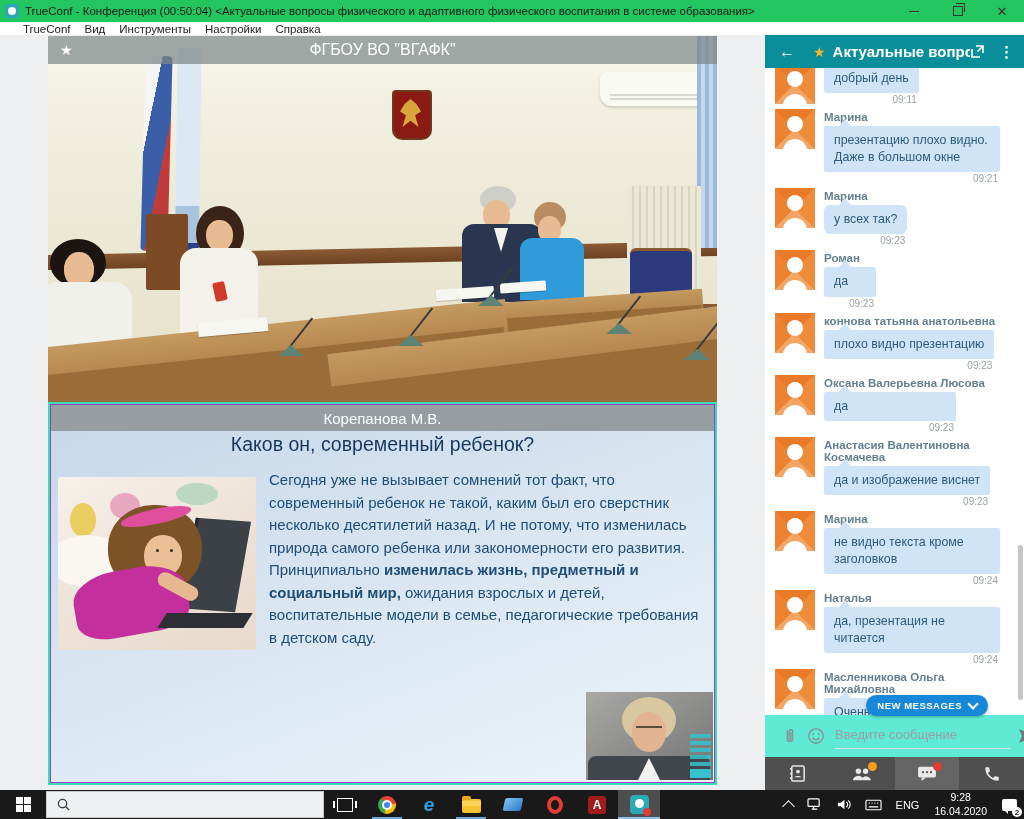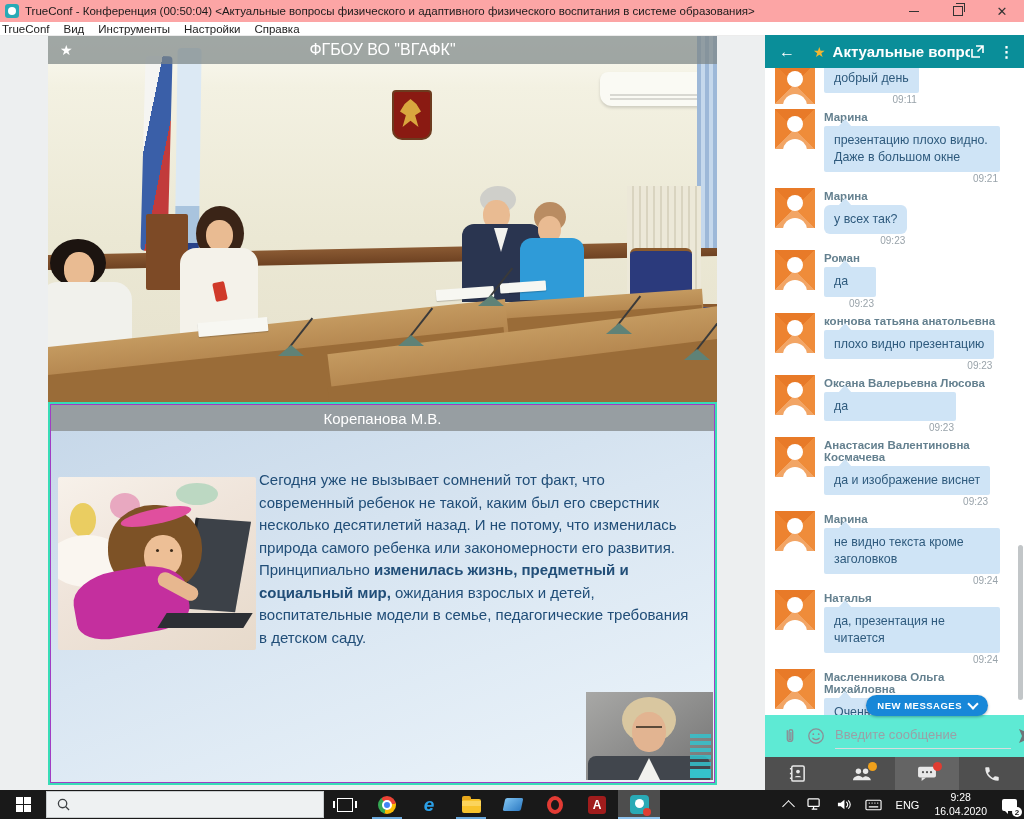--- a/index.html
+++ b/index.html
@@ -1,35 +1,35 @@
 <!DOCTYPE html>
 <html><head>
 <meta charset="utf-8">
 <style>
   html,body{margin:0;padding:0;}
   body{width:1024px;height:819px;overflow:hidden;position:relative;
        font-family:"Liberation Sans",sans-serif;background:#edeff0;}
   
-  #titlebar{position:absolute;left:0;top:0;width:1024px;height:22px;background:#fca5a5;
+  #titlebar{position:absolute;left:0;top:0;width:1024px;height:22px;background:#22c55e;
     display:flex;align-items:center;font-size:11.5px;color:#1a1a1a;}
   .app-ico{width:14px;height:14px;border-radius:3px;margin:0 6px 0 5px;flex:none;
     background:#29aab6;position:relative;}
   .app-ico::after{content:'';position:absolute;left:3px;top:3px;width:8px;height:8px;
     border-radius:50%;background:#fff;}
   #title-text{flex:1;white-space:nowrap;overflow:hidden;}
   .win-ctl{width:44px;height:22px;display:flex;align-items:center;justify-content:center;color:#333;}
   .ctl-min i{display:block;width:10px;height:1px;background:#333;}
   .ctl-max i{display:block;width:8px;height:8px;border:1px solid #333;position:relative;}
   .ctl-max i::before{content:'';position:absolute;left:2px;top:-4px;width:8px;height:8px;
     border-top:1px solid #333;border-right:1px solid #333;}
   .ctl-close{font-size:13px;}
   #menubar{position:absolute;left:0;top:22px;width:1024px;height:13px;background:#fff;
     display:flex;align-items:center;font-size:11.5px;color:#222;border-bottom:1px solid #ececec;}
   .menu-item{margin-left:14px;}
-  .menu-item:first-child{margin-left:2px;}
+  .menu-item:first-child{margin-left:23px;}
   
   #room{position:absolute;left:48px;top:36px;width:669px;height:366px;overflow:hidden;background:#ece9d8;}
   #room .wall{position:absolute;inset:0;background:linear-gradient(180deg,#fbfaf2 0%,#f3f1e2 14%,#ebe8d4 55%,#e6e1cd 100%);}
   #room .rail{position:absolute;left:-10px;top:212px;width:700px;height:15px;
     background:linear-gradient(#8a5a33,#6e4222);transform:rotate(-1.2deg);}
   #room .floor{position:absolute;left:0;bottom:0;width:100%;height:38px;
     background:linear-gradient(#a97a45,#8a6034);}
   #room .coat{position:absolute;left:344px;top:54px;width:36px;height:46px;background:#8a1a12;
     border-radius:4px 4px 10px 10px;border:2px solid #6d3b1f;}
   #room .coat::after{content:'';position:absolute;left:6px;top:7px;width:21px;height:28px;background:#d9a63e;
@@ -65,21 +65,21 @@
   .vid-label .star{position:absolute;left:12px;font-size:14px;color:#fff;}
   
   #presentation{position:absolute;left:48px;top:402px;width:669px;height:383px;
     border:2px solid #38dcb6;box-sizing:border-box;background:#d7e4f0;}
   #pres-inner{position:absolute;inset:0;border:1px solid #a13dc4;box-sizing:border-box;}
   #pres-label{position:relative;width:100%;height:26px;background:rgba(140,146,148,.85);color:#fff;
     display:flex;align-items:center;justify-content:center;font-size:15px;}
   #slide{position:absolute;left:0;top:26px;right:0;bottom:0;overflow:hidden;
     background:linear-gradient(160deg,#c7d8e9 0%,#d9e6f2 45%,#ecf4fa 100%);}
   #slide-title{margin-top:2px;text-align:center;font-size:19.5px;color:#17375e;}
-  #slide-text{position:absolute;left:208px;top:38px;width:438px;font-size:15px;line-height:1.5;color:#214e78;}
+  #slide-text{position:absolute;left:218px;top:38px;width:438px;font-size:15px;line-height:1.5;color:#214e78;}
   #slide-text .bold{font-weight:bold;}
   
   #girl{position:absolute;left:7px;top:46px;width:198px;height:173px;border-radius:2px;overflow:hidden;
     background:linear-gradient(150deg,#f7f1ea 0%,#efe4da 45%,#e7dacb 100%);}
   #girl .b1{position:absolute;left:12px;top:26px;width:26px;height:34px;border-radius:50%;background:#e8c84a;opacity:.85;}
   #girl .b2{position:absolute;left:52px;top:16px;width:30px;height:26px;border-radius:50%;background:#e8a8c0;}
   #girl .b3{position:absolute;left:118px;top:6px;width:42px;height:22px;border-radius:50%;background:#bcd8c2;}
   #girl .pillow{position:absolute;left:-10px;top:58px;width:78px;height:52px;border-radius:50%;background:#faf6f0;}
   #girl .hairg{position:absolute;left:50px;top:28px;width:94px;height:88px;border-radius:48%;background:#7d5226;}
   #girl .band{position:absolute;left:62px;top:32px;width:72px;height:15px;border-radius:50%;background:#e04f9e;transform:rotate(-12deg);}
@@ -277,20 +277,21 @@
     <span>ФГБОУ ВО "ВГАФК"</span>
   </div>
 </div>
 
 <div id="presentation">
   <div id="pres-inner">
     <div id="pres-label">
       <span>Корепанова М.В.</span>
     </div>
     <div id="slide">
+      <div id="slide-title">Каков он, современный ребенок?</div>
       <div id="slide-text">
         <span>Сегодня уже не вызывает сомнений тот факт, что современный ребенок не такой, каким был его сверстник несколько десятилетий назад. И не потому, что изменилась природа самого ребенка или закономерности его развития. Принципиально </span><span class="bold">изменилась жизнь, предметный и социальный мир,</span><span> ожидания взрослых и детей, воспитательные модели в семье, педагогические требования в детском саду.</span>
       </div>
       <div id="girl">
         <div class="b1"></div>
           <div class="b2"></div>
           <div class="b3"></div>
         <div class="pillow"></div>
         <div class="lscreen"></div>
         <div class="hairg"></div>

